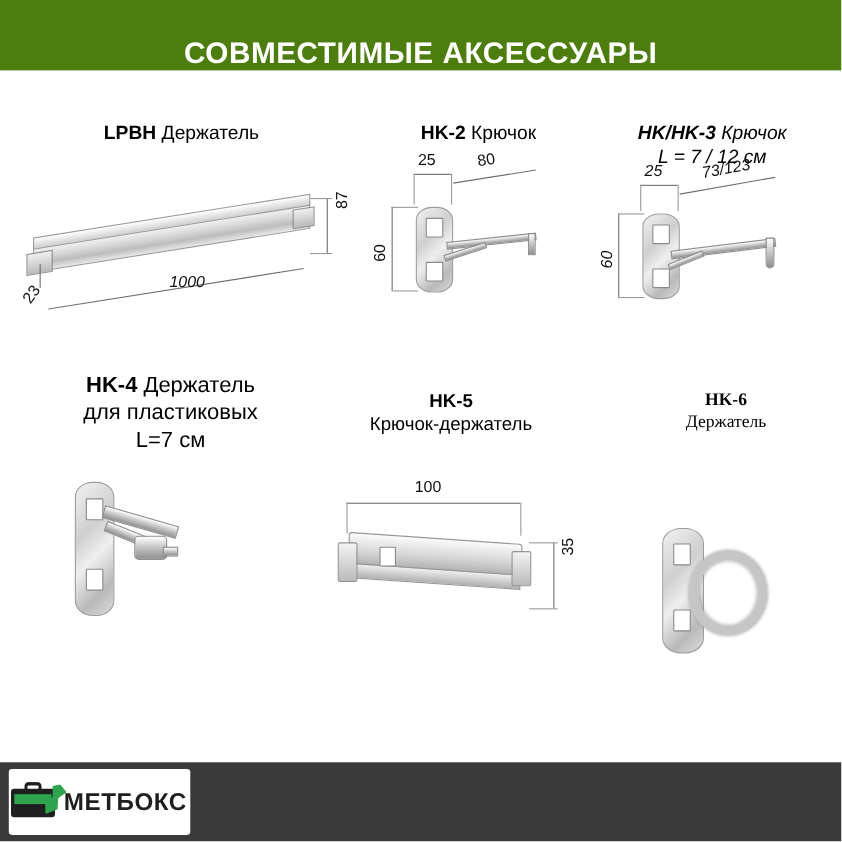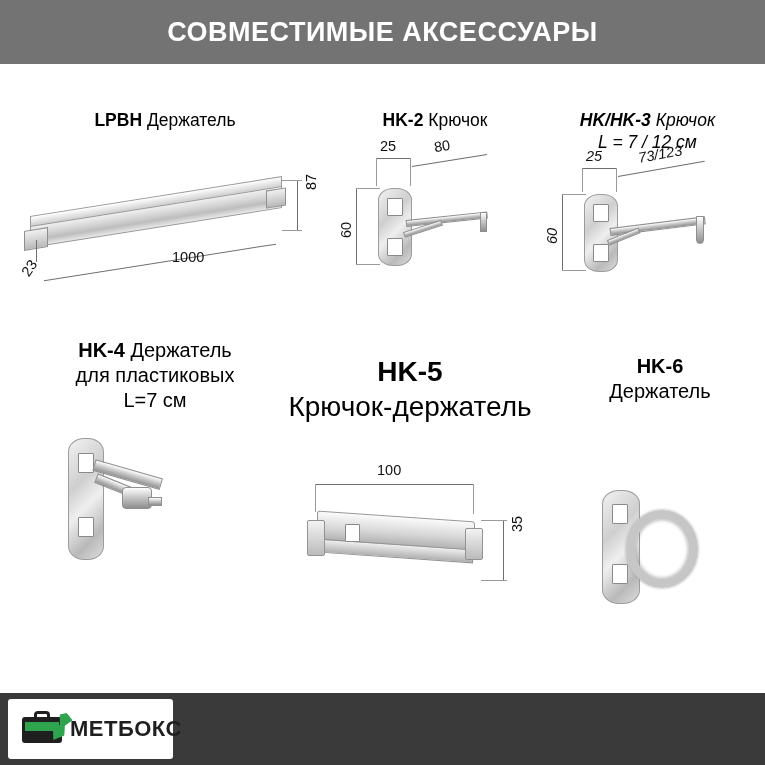--- a/index.html
+++ b/index.html
@@ -21,23 +21,23 @@
     height: 765px;
   }
 
   
   .header-bar {
     position: absolute;
     left: 0;
     top: 0;
     width: 765px;
     height: 64px;
-    background: #737373;
+    background: #4d7c0f;
     display: flex;
-    align-items: center;
+    align-items: flex-end;
     justify-content: center;
   }
   .header-title {
     color: #ffffff;
     font-size: 27px;
     font-weight: bold;
     letter-spacing: 0.5px;
     text-transform: uppercase;
     text-align: center;
   }
@@ -54,21 +54,21 @@
   .logo-box {
     position: absolute;
     left: 8px;
     top: 6px;
     width: 165px;
     height: 60px;
     background: #ffffff;
     border-radius: 3px;
     display: flex;
     align-items: center;
-    padding-left: 12px;
+    padding-left: 0;
     box-sizing: border-box;
   }
   .logo-mark {
     position: relative;
     width: 46px;
     height: 42px;
     flex: none;
   }
   .logo-toolbox {
     position: absolute;
@@ -202,21 +202,21 @@
         <div style="position:absolute;left:10px;top:64px;width:250px;height:9px;transform:skewY(-9deg);background:linear-gradient(180deg,#ffffff 0%,#cfcfcf 100%);border:1px solid #9a9a9a;"></div>
         <div style="position:absolute;left:4px;top:97px;width:22px;height:18px;background:linear-gradient(180deg,#f0f0f0,#b9b9b9);border:1px solid #8f8f8f;transform:skewY(-9deg);"></div>
         <div style="position:absolute;left:246px;top:57px;width:18px;height:16px;background:linear-gradient(180deg,#f0f0f0,#b9b9b9);border:1px solid #8f8f8f;transform:skewY(-9deg);"></div>
 
         <div class="dline v" style="left:277px;top:48px;height:50px;"></div>
         <div class="ext h" style="left:262px;top:48px;width:20px;"></div>
         <div class="ext h" style="left:262px;top:98px;width:20px;"></div>
         <div class="dim-text" style="left:283px;top:58px;transform:rotate(-90deg);transform-origin:left top;">87</div>
 
         <div class="dline h" style="left:24px;top:130px;width:232px;transform:skewY(-9deg);"></div>
-        <div class="dim-text" style="left:152px;top:117px;">1000</div>
+        <div class="dim-text" style="left:134px;top:117px;font-style:italic;">1000</div>
 
         <div class="dline v" style="left:16px;top:108px;height:22px;"></div>
         <div class="dim-text" style="left:-2px;top:138px;transform:rotate(-55deg);transform-origin:left top;">23</div>
       </div>
     </div>
 
     <div class="item" style="left:330px; top:46px; width:210px;">
       <div class="caption">
         <span class="code">HK-2</span>
         <span>Крючок</span>
@@ -292,21 +292,21 @@
         <div class="slotcut" style="left:68px;top:104px;width:14px;height:18px;"></div>
 
         <div class="hook-line" style="left:84px;top:46px;width:70px;height:12px;transform:rotate(16deg);transform-origin:left center;"></div>
         <div class="hook-line" style="left:86px;top:60px;width:40px;height:10px;transform:rotate(22deg);transform-origin:left center;"></div>
         <div class="hook-line" style="left:112px;top:74px;width:30px;height:22px;border-radius:4px;"></div>
         <div class="hook-line" style="left:138px;top:84px;width:14px;height:9px;"></div>
       </div>
     </div>
 
     <div class="item" style="left:285px; top:290px; width:250px;">
-      <div class="caption" style="font-size:28px;">
+      <div class="caption" style="font-size:17px;">
         <span class="code">HK-5</span>
         <span class="line2">Крючок-держатель</span>
       </div>
 
       <div class="fig" style="height:200px;">
 
         <div class="dline h" style="left:30px;top:60px;width:158px;"></div>
         <div class="ext v" style="left:30px;top:60px;height:28px;"></div>
         <div class="ext v" style="left:188px;top:60px;height:30px;"></div>
         <div class="dim-text" style="left:92px;top:38px;">100</div>
@@ -318,21 +318,21 @@
         <div class="slotcut" style="left:60px;top:100px;width:13px;height:16px;"></div>
 
         <div class="dline v" style="left:218px;top:96px;height:60px;"></div>
         <div class="ext h" style="left:196px;top:96px;width:26px;"></div>
         <div class="ext h" style="left:196px;top:156px;width:26px;"></div>
         <div class="dim-text" style="left:224px;top:108px;transform:rotate(-90deg);transform-origin:left top;">35</div>
       </div>
     </div>
 
     <div class="item" style="left:560px; top:290px; width:200px;">
-      <div class="caption" style="font-size:20px;">
+      <div class="caption" style="font-size:16px;font-family:Liberation Serif, serif;">
         <span class="code">HK-6</span>
         <span class="line2">Держатель</span>
       </div>
 
       <div class="fig" style="height:200px;">
         <div class="metal-plate" style="position:absolute;left:42px;top:86px;width:36px;height:112px;border-radius:17px/14px;"></div>
         <div class="slotcut" style="left:52px;top:100px;width:14px;height:18px;"></div>
         <div class="slotcut" style="left:52px;top:160px;width:14px;height:18px;"></div>
         <div style="position:absolute;left:66px;top:106px;width:72px;height:78px;border:9px solid #c6c6c6;border-radius:50%;box-sizing:border-box;background:transparent;box-shadow:inset 0 0 4px #8f8f8f, 0 0 3px #9c9c9c;"></div>
       </div>

